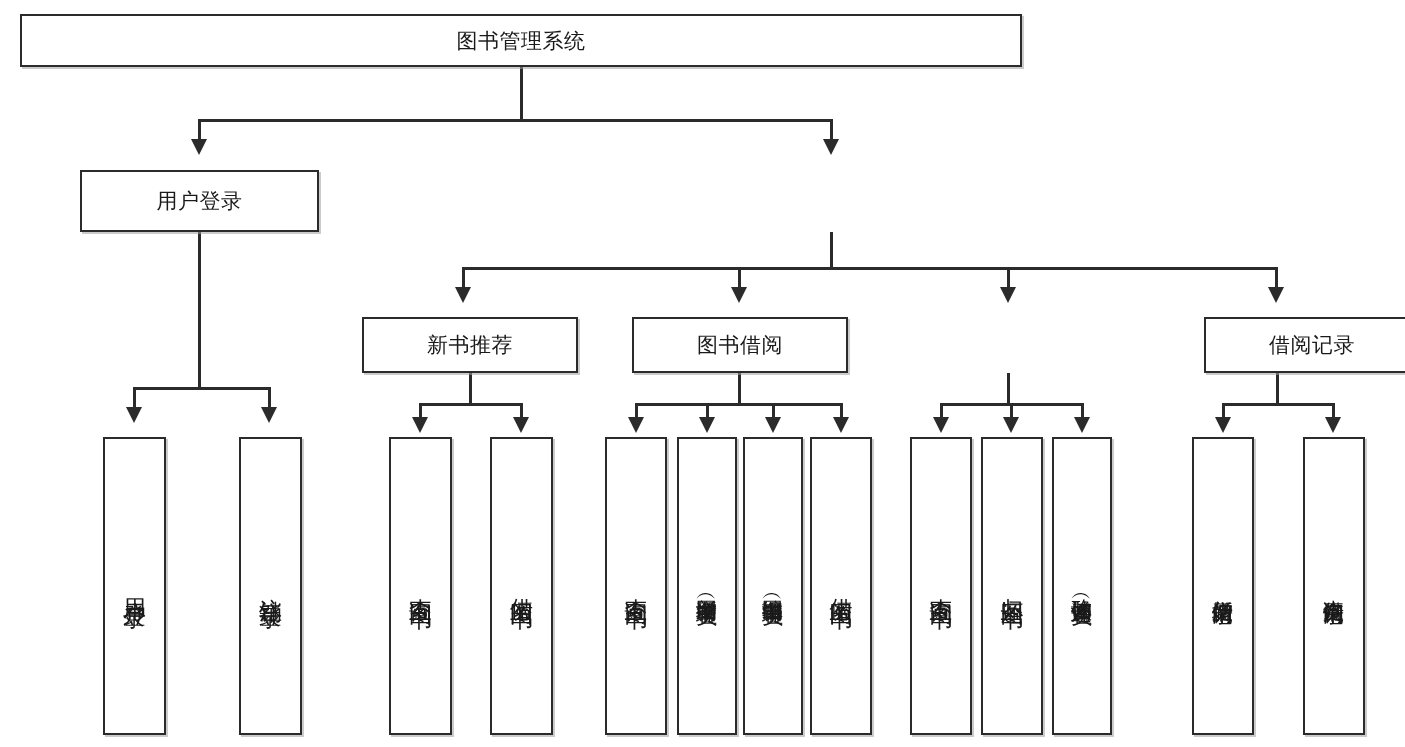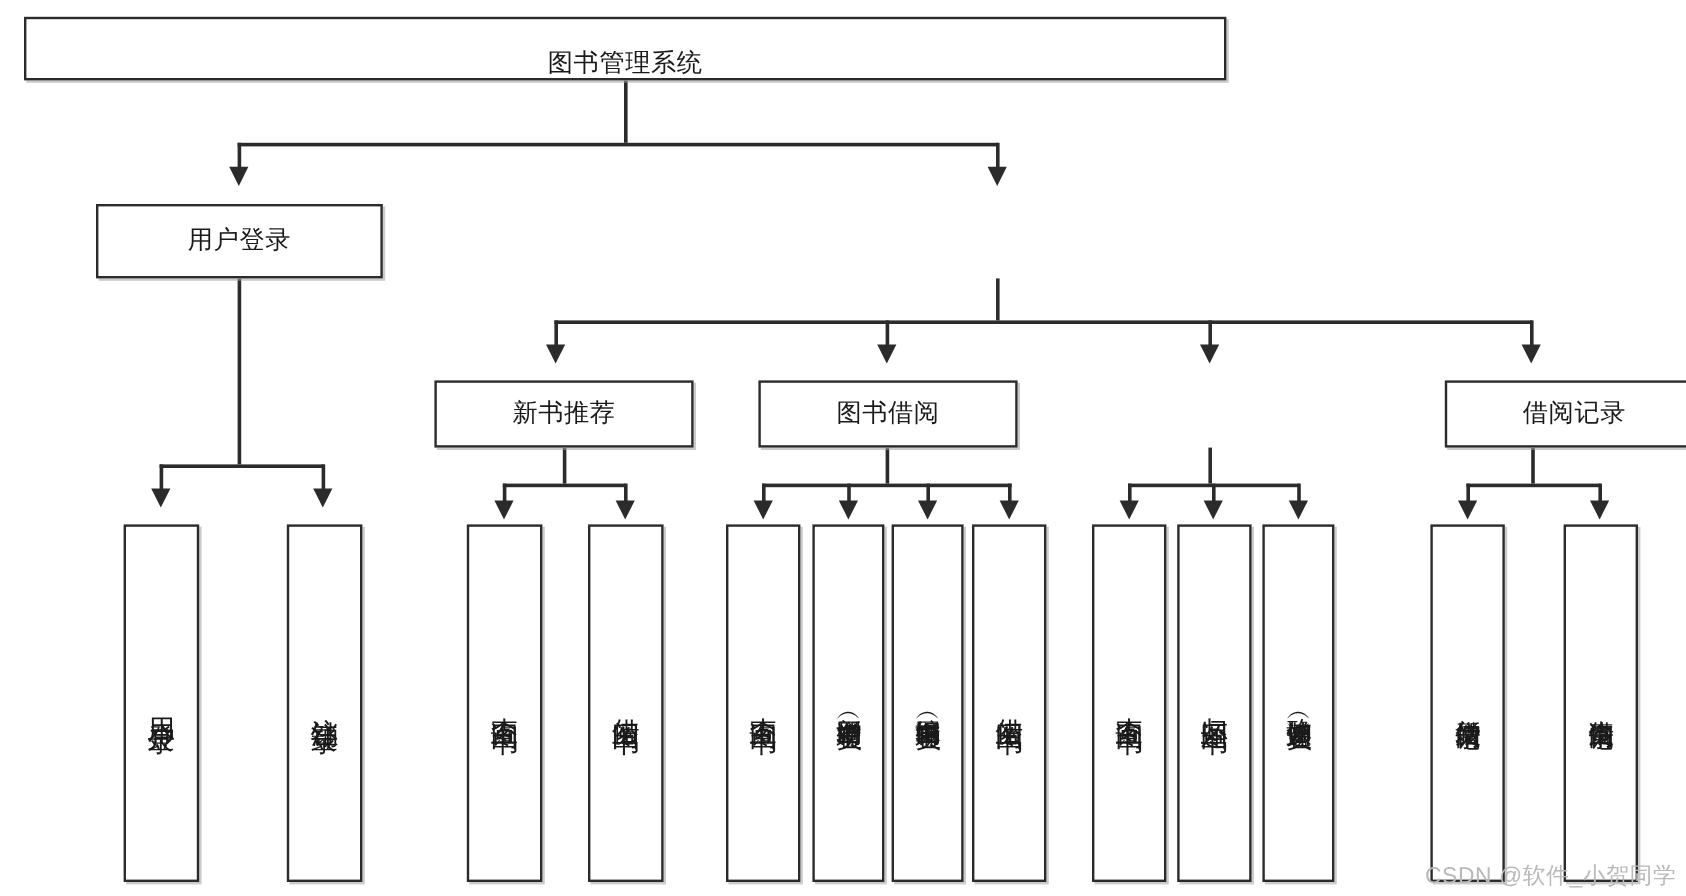--- a/index.html
+++ b/index.html
@@ -87,21 +87,21 @@
     z-index: 6;
     white-space: nowrap;
     font-family: "Liberation Sans", "DejaVu Sans", sans-serif;
   }
 </style>
 </head>
 <body>
 
 <div id="canvas">
 
-  <div class="node horiz" style="left:20px; top:14px; width:1002px; height:53px;align-items:flex-end;">
+  <div class="node horiz" style="left:20px; top:14px; width:1002px; height:53px;">
     <span class="label">图书管理系统</span>
   </div>
 
   <div class="ln v" style="left:520px; top:67px; width:2.5px; height:52px;"></div>
 
   <div class="ln h" style="left:198px; top:119px; width:634px; height:2.5px;"></div>
   <div class="ln v" style="left:198px; top:119px; width:2.5px; height:22px;"></div>
   <div class="ln v" style="left:830px; top:119px; width:2.5px; height:22px;"></div>
   <div class="arrow" style="left:191px; top:139px;"></div>
   <div class="arrow" style="left:823px; top:139px;"></div>
@@ -213,15 +213,14 @@
     <span class="label">确认归还（管理员）</span>
   </div>
 
   <div class="node vert small" style="left:1192px; top:437px; width:62px; height:298px;">
     <span class="label">新增借阅记录</span>
   </div>
   <div class="node vert small" style="left:1303px; top:437px; width:62px; height:298px;">
     <span class="label">查询借阅记录</span>
   </div>
 
-  <div id="watermark">CSDN @软件_小贺同学</div>
 
 </div>
 
 </body></html>

